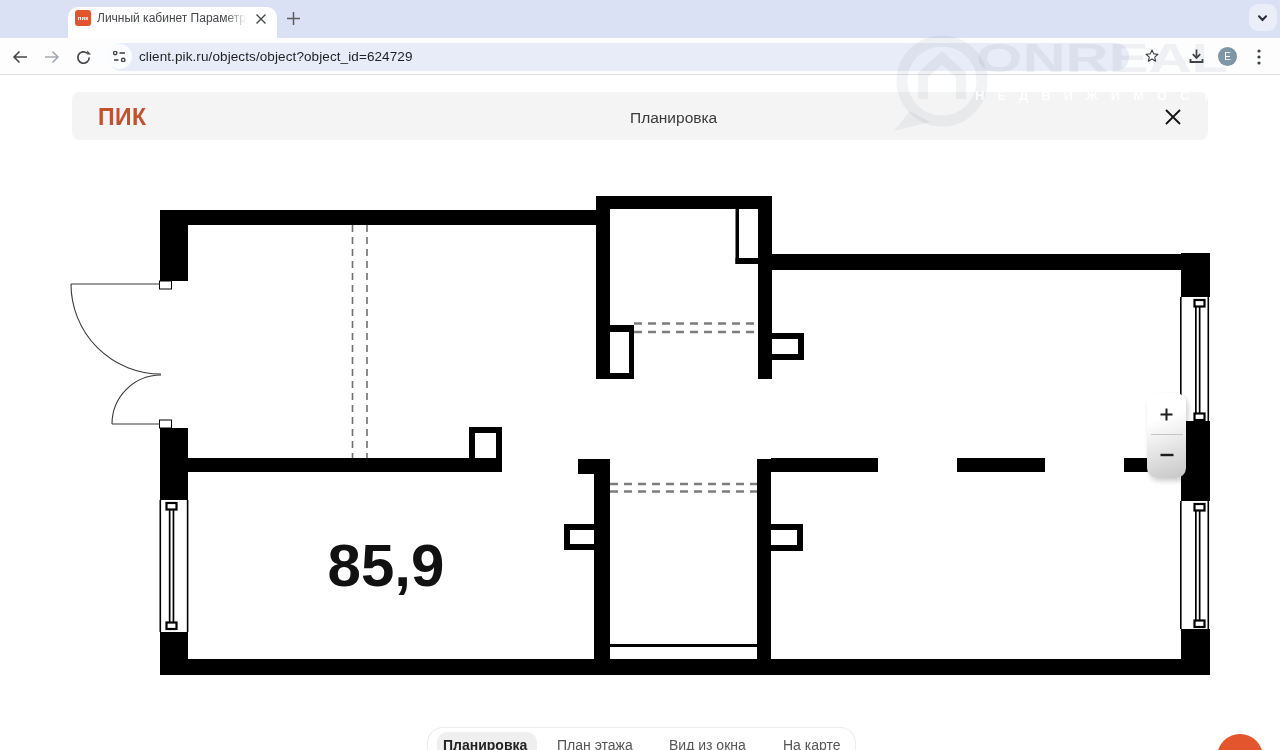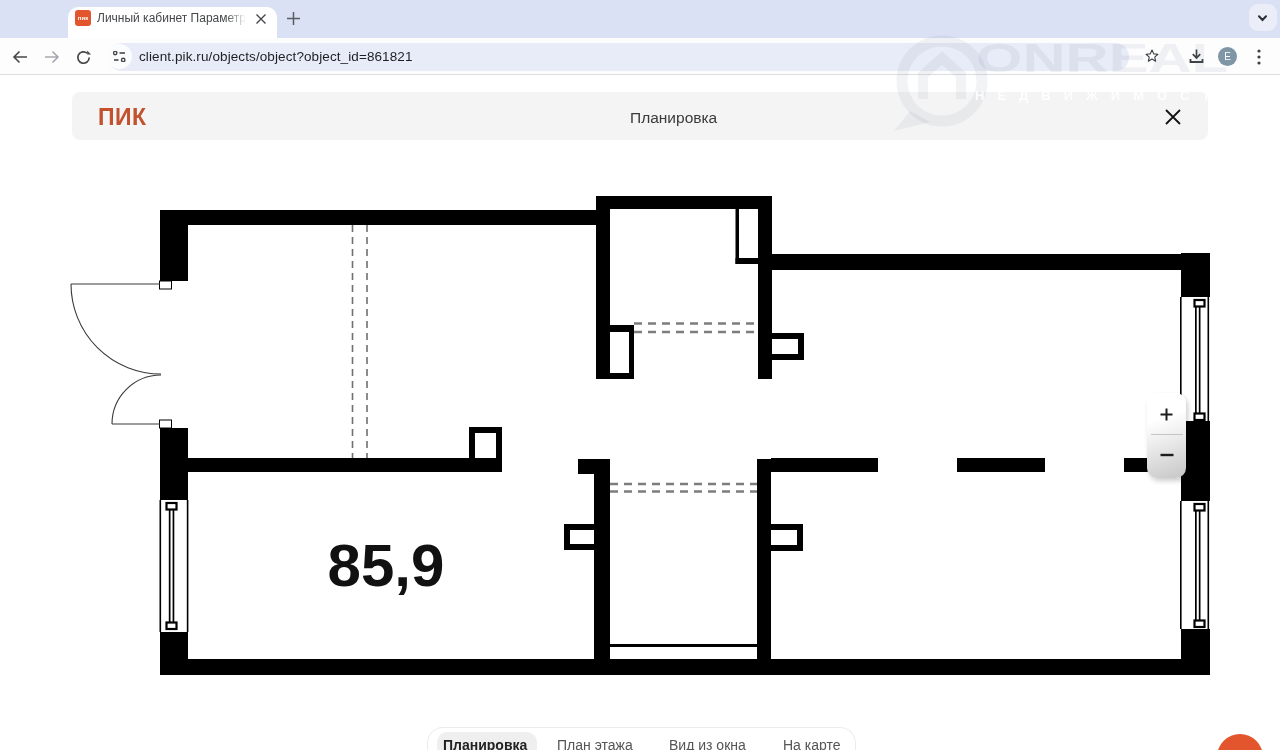--- a/index.html
+++ b/index.html
@@ -51,21 +51,21 @@
 
 <div class="abs" style="left:107px;top:44px;width:25px;height:25px;background:#fbfcfe;border-radius:50%;"></div>
 
 <svg class="abs" style="left:113px;top:51px;" width="13" height="11" viewBox="0 0 13 11">
       <circle cx="2.2" cy="2" r="1.7" stroke="#46474a" stroke-width="1.4" fill="none"></circle>
       <path d="M6.5 2 H12" stroke="#46474a" stroke-width="1.6"></path>
       <path d="M1 9 H5.5" stroke="#46474a" stroke-width="1.6"></path>
       <circle cx="10.2" cy="9" r="1.7" stroke="#46474a" stroke-width="1.4" fill="none"></circle>
     </svg>
 
-<div class="abs" style="left:139px;top:49px;font-size:13.5px;color:#1e1f22;letter-spacing:0.1px;">client.pik.ru/objects/object?object_id=861821</div>
+<div class="abs" style="left:139px;top:49px;font-size:13.5px;color:#1e1f22;letter-spacing:0.1px;">client.pik.ru/objects/object?object_id=624729</div>
 
 <svg class="abs" style="left:1144px;top:48px;" width="16" height="16" viewBox="0 0 24 24">
       <path d="M12 3 l2.6 5.8 6.3 0.6 -4.8 4.2 1.4 6.2 -5.5 -3.3 -5.5 3.3 1.4 -6.2 -4.8 -4.2 6.3 -0.6 Z" stroke="#3c4043" stroke-width="1.7" fill="none" stroke-linejoin="round"></path>
     </svg>
 
 <svg class="abs" style="left:1189px;top:49px;" width="15" height="15" viewBox="0 0 15 15">
       <path d="M7.5 0.5 V8.5 M3.8 5.2 L7.5 9 L11.2 5.2" stroke="#3c4043" stroke-width="1.7" fill="none"></path>
       <path d="M1.5 10 V13 H13.5 V10" stroke="#3c4043" stroke-width="1.8" fill="none"></path>
     </svg>
 

